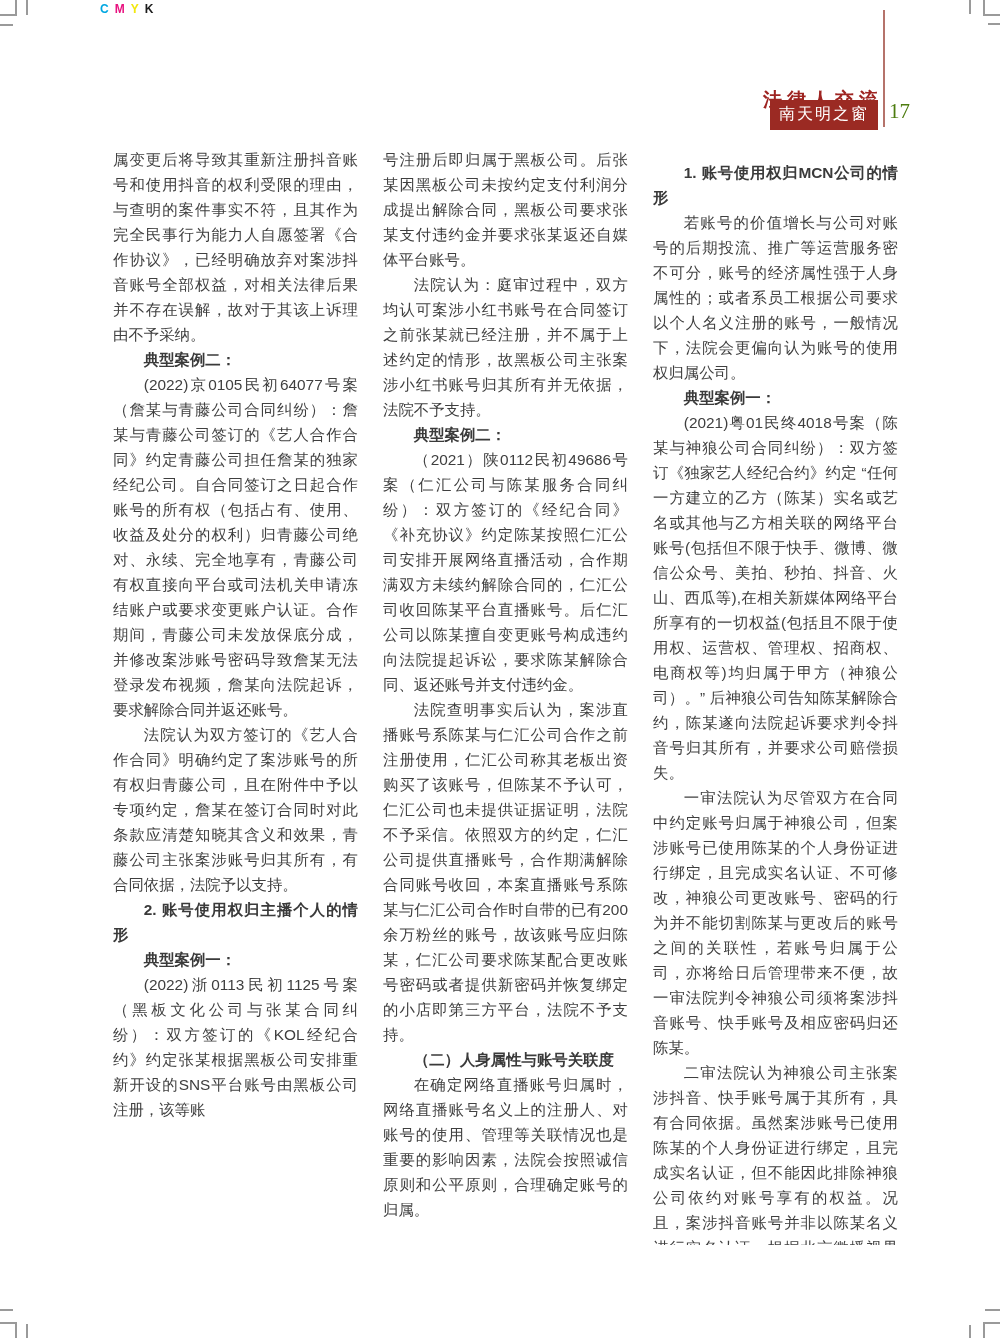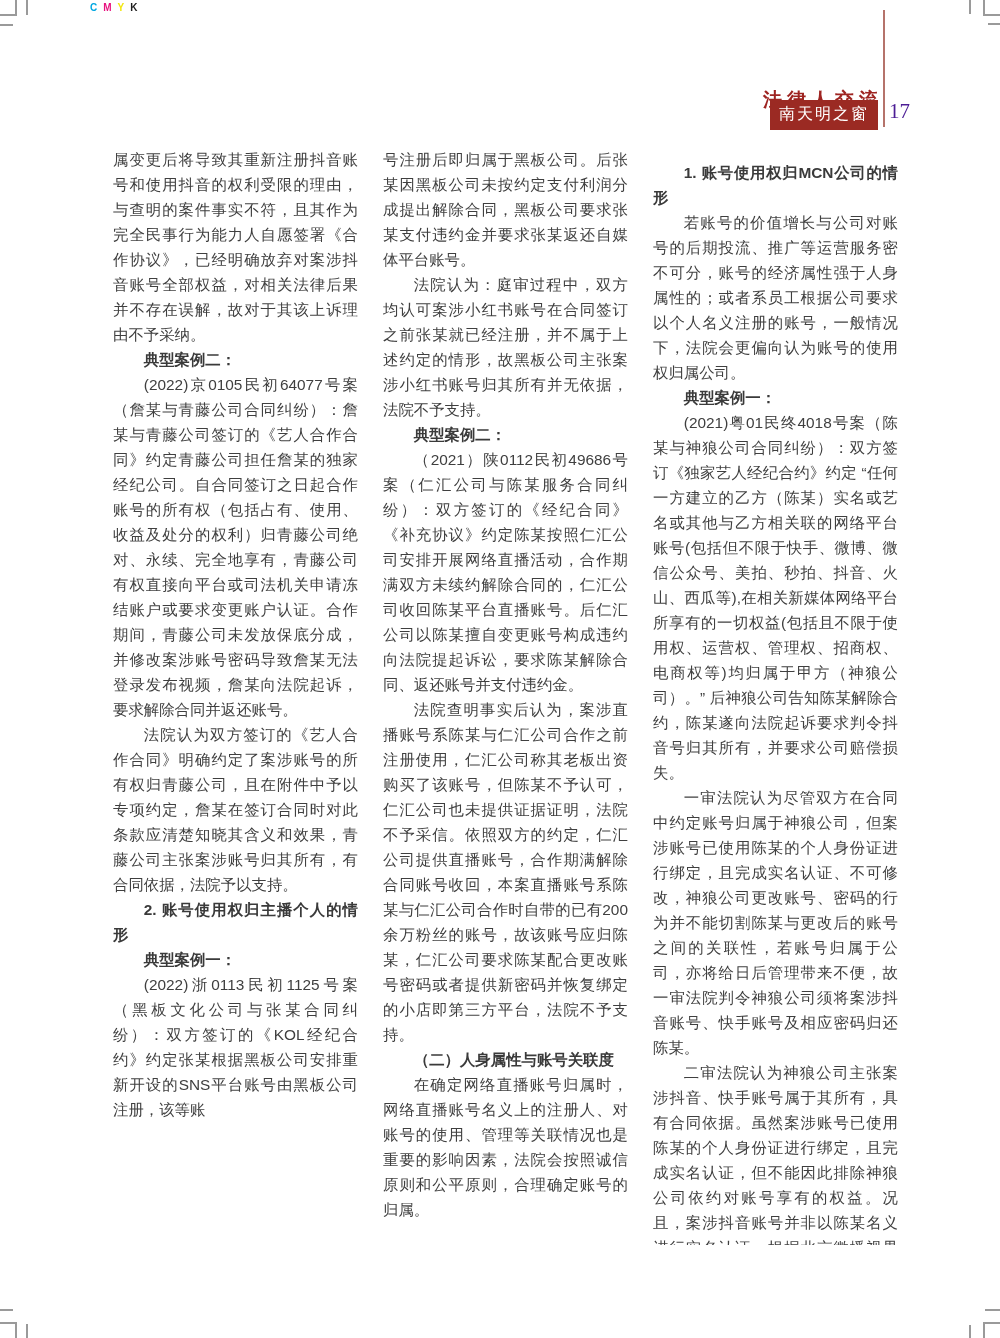--- a/index.html
+++ b/index.html
@@ -21,22 +21,22 @@
   .vl-tl { left:26px; top:0; width:2px; height:15px; }
   .vl-tr { right:29px; top:0; width:2px; height:14px; }
   .vl-bl { left:26px; bottom:0; width:2px; height:14px; }
   .vl-br { right:29px; bottom:0; width:2px; height:13px; }
   .hl-tl { left:0; top:24px; width:13px; height:2px; }
   .hl-tr { right:0; top:23px; width:12px; height:2px; }
   .hl-bl { left:0; bottom:27px; width:13px; height:2px; }
   .hl-br { right:0; bottom:27px; width:15px; height:2px; }
 
   .cmyk {
-    position:absolute; left:90px; top:2px;
-    font-size:10px; font-weight:bold; letter-spacing:6px;
+    position:absolute; left:100px; top:2px;
+    font-size:12px; font-weight:bold; letter-spacing:6px;
     font-family:"Liberation Sans", sans-serif;
   }
   .cmyk .c { color:#00a7e1; }
   .cmyk .m { color:#e8117f; }
   .cmyk .y { color:#f2e70e; }
   .cmyk .k { color:#1d1d1d; }
 
   
   .header-title {
     position:absolute; top:87px; right:117px;
@@ -52,21 +52,21 @@
     padding:4px 9px 5px 9px;
     white-space:nowrap;
   }
   .header-rule {
     position:absolute; left:883px; top:10px;
     width:2px; height:117px; background:#b5736b;
   }
   .page-number {
     position:absolute; left:889px; top:99px;
     font-family:"Liberation Serif", serif;
-    font-size:21px; color:#4c1d95;
+    font-size:21px; color:#4d7c0f;
   }
 
   
   .col {
     position:absolute; top:147px;
     width:245px; height:1085px;
     font-size:15.4px; line-height:25px;
     color:#3f3f3f;
     text-align:justify;
     overflow:hidden;

